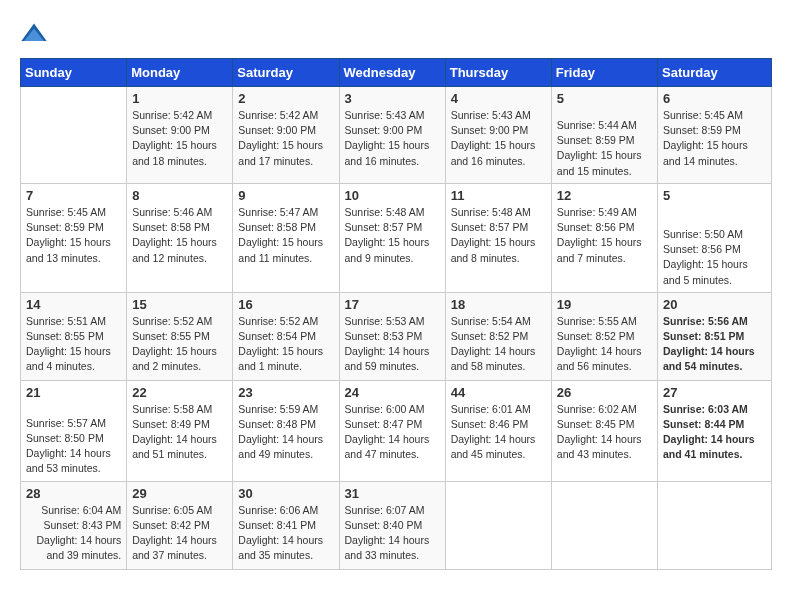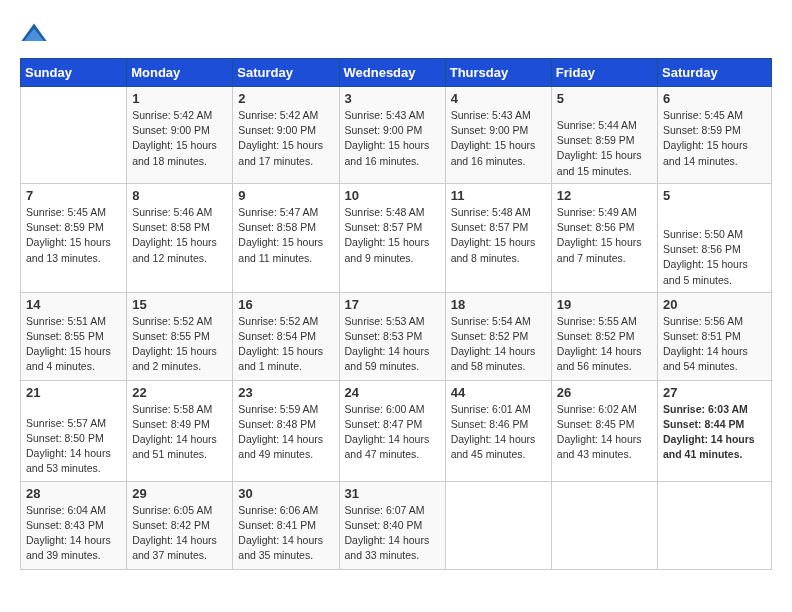--- a/index.html
+++ b/index.html
@@ -261,21 +261,21 @@
         </td>
         <td>
           <span class="day-number">19</span>
           <div class="day-info" style="white-space: pre-line;">Sunrise: 5:55 AM
 Sunset: 8:52 PM
 Daylight: 14 hours
 and 56 minutes.</div>
         </td>
         <td>
           <span class="day-number">20</span>
-          <div class="day-info" style="white-space: pre-line;">Sunrise: 5:56 AM
+          <div class="day-info" style="white-space: pre-line; font-weight: bold;">Sunrise: 5:56 AM
 Sunset: 8:51 PM
 Daylight: 14 hours
 and 54 minutes.</div>
         </td>
       </tr>
       <tr>
         <td>
           <span class="day-number">21</span>
           <div class="day-info" style="white-space: pre-line; margin-top: 16px;">Sunrise: 5:57 AM
 Sunset: 8:50 PM
@@ -321,21 +321,21 @@
           <span class="day-number">27</span>
           <div class="day-info" style="white-space: pre-line; font-weight: bold;">Sunrise: 6:03 AM
 Sunset: 8:44 PM
 Daylight: 14 hours
 and 41 minutes.</div>
         </td>
       </tr>
       <tr>
         <td>
           <span class="day-number">28</span>
-          <div class="day-info" style="white-space: pre-line;">Sunrise: 6:04 AM
+          <div class="day-info" style="white-space: pre-line; text-align: right;">Sunrise: 6:04 AM
 Sunset: 8:43 PM
 Daylight: 14 hours
 and 39 minutes.</div>
         </td>
         <td>
           <span class="day-number">29</span>
           <div class="day-info" style="white-space: pre-line;">Sunrise: 6:05 AM
 Sunset: 8:42 PM
 Daylight: 14 hours
 and 37 minutes.</div>

